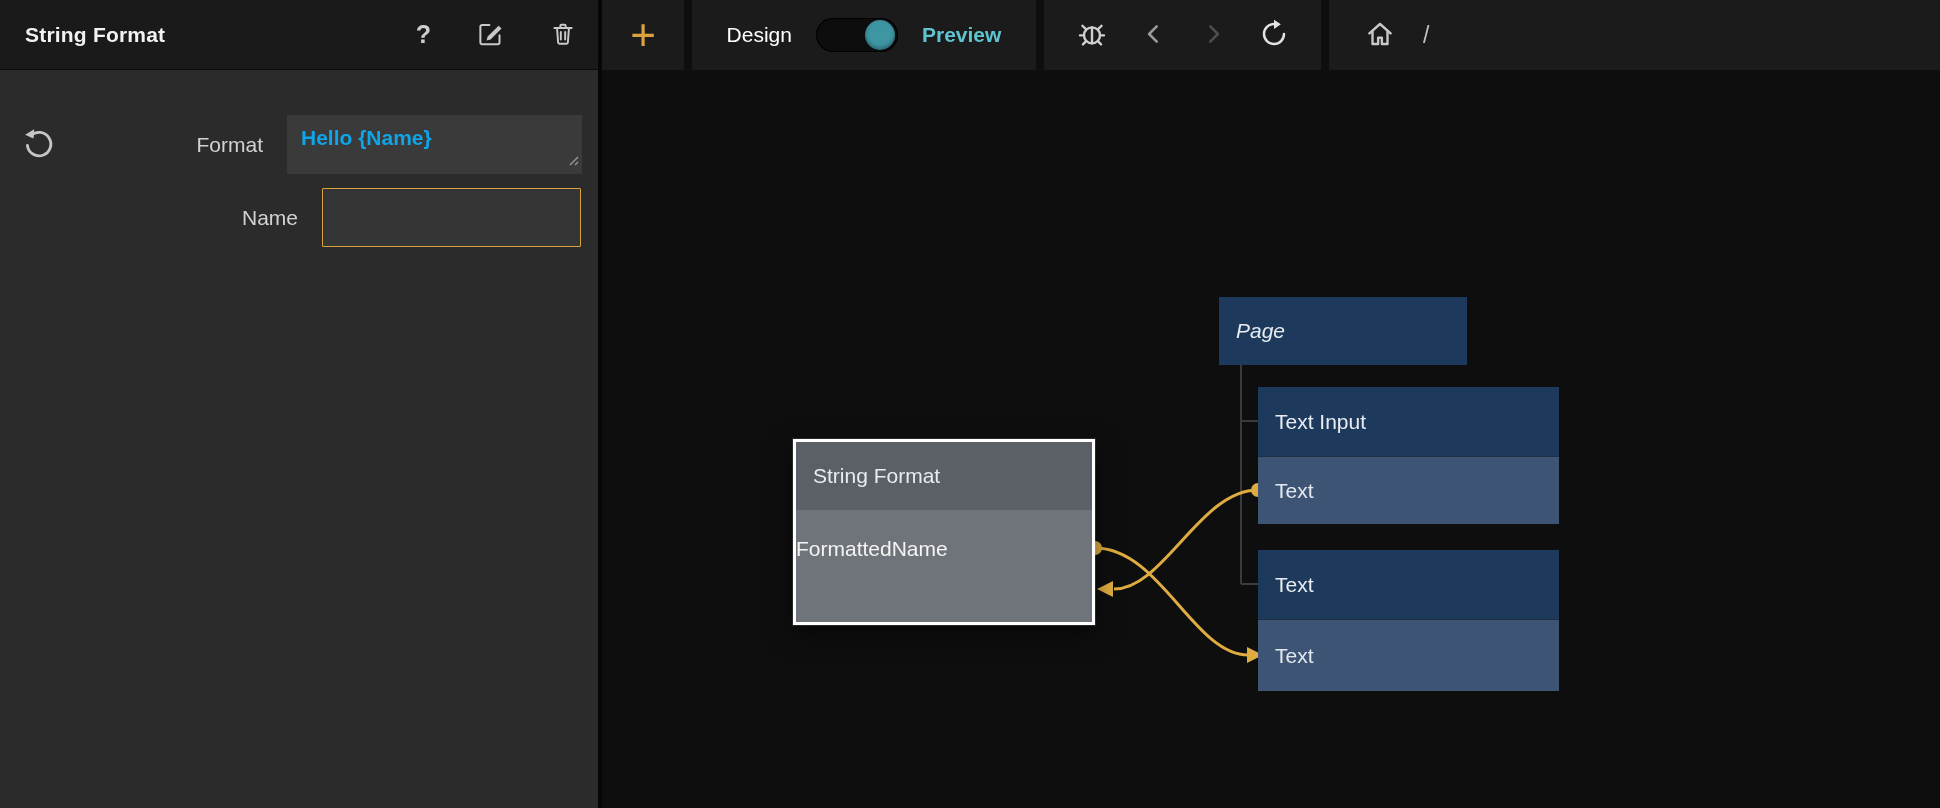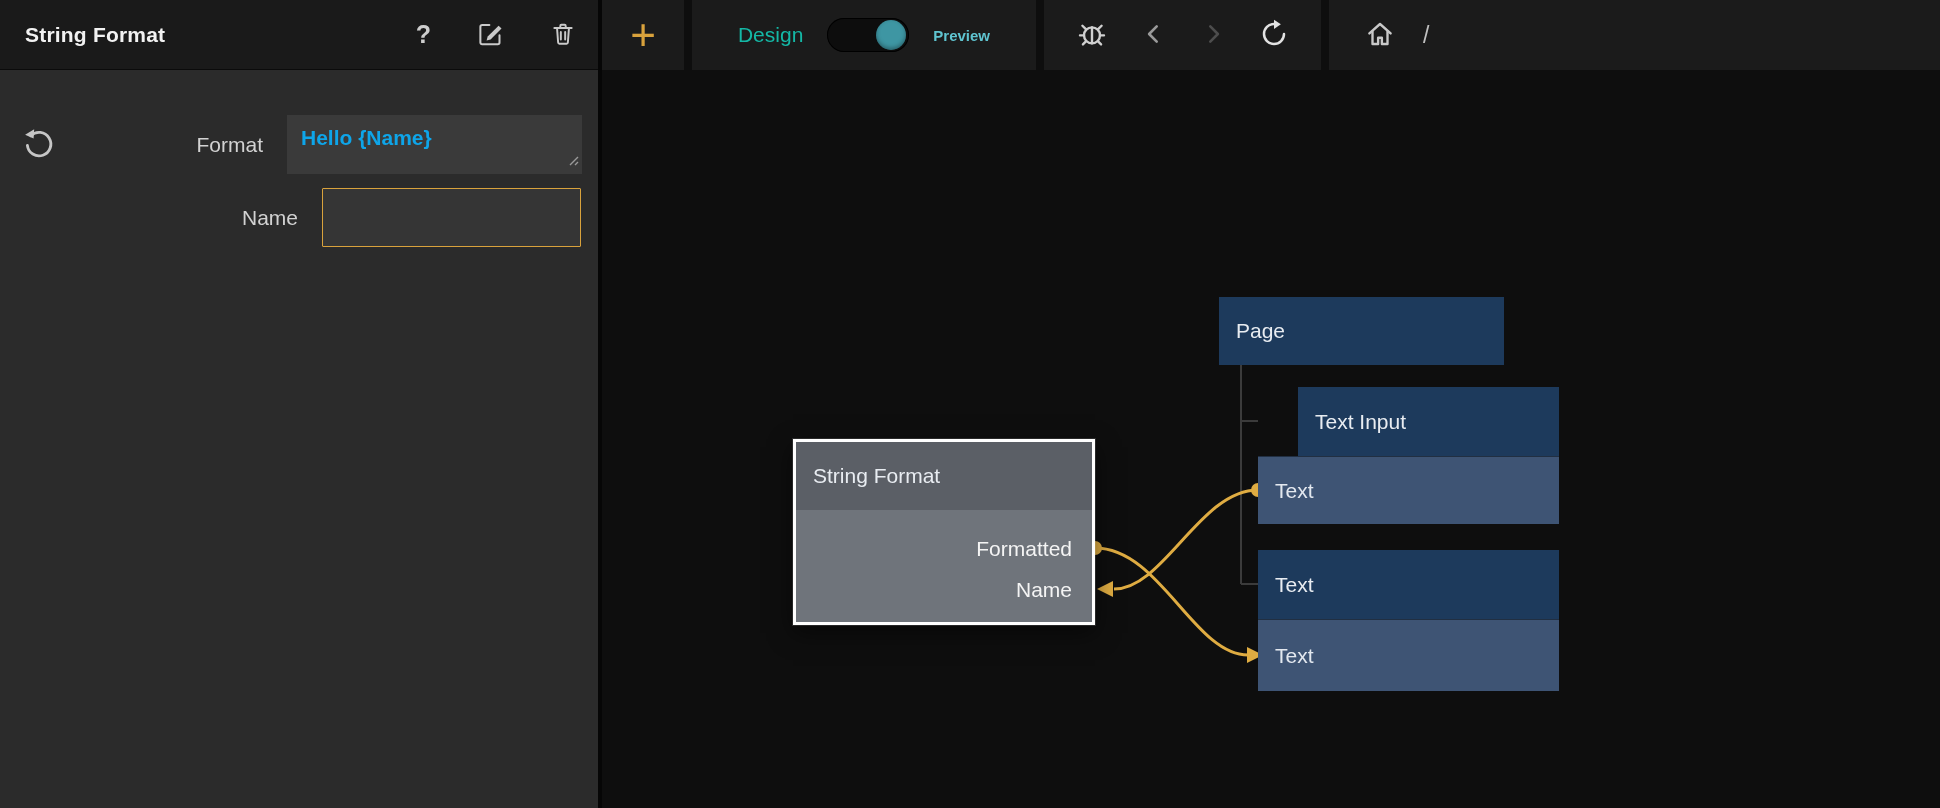--- a/index.html
+++ b/index.html
@@ -28,48 +28,48 @@
   .resize-handle{position:absolute; right:3px; bottom:3px; cursor:nwse-resize; color:#9a9a9a;}
   .name-input{position:absolute; left:322px; top:118px; width:259px; height:59px; background:#353535; border:1px solid var(--accent,#D9A23C); color:#fff; font-size:21px; padding:0 12px; outline:none; border-radius:1px; font-family:"Liberation Sans",sans-serif;}
 
   
   .main{flex:1; display:flex; flex-direction:column; background:#0e0e0e; min-width:0;}
   .toolbar{height:70px; display:flex; background:#0e0e0e; flex:0 0 70px;}
   .tb-section{background:#1b1b1b; display:flex; align-items:center;}
   .tb-add{width:82px; justify-content:center;}
   .add-btn{color:var(--accent,#D9A23C); font-size:44px; font-weight:300; line-height:60px; font-family:"Liberation Sans",sans-serif;}
   .tb-mode{width:344px; margin-left:8px; justify-content:center; gap:24px;}
-  .design-label{color:#14b8a6; font-size:21px;}
+  .design-label{color:#ffffff; font-size:21px;}
   .toggle{width:82px; height:34px; background:#0d0d0d; border-radius:17px; position:relative; box-shadow:inset 0 0 0 1px #000; cursor:pointer;}
   .knob{position:absolute; right:3px; top:2px; width:30px; height:30px; border-radius:50%; background:var(--teal,#3E96A3); box-shadow:inset 0 -2px 4px rgba(0,0,0,.35);}
-  .preview-label{color:var(--preview-text,#5FC4D0); font-size:15px; font-weight:600;}
+  .preview-label{color:var(--preview-text,#5FC4D0); font-size:21px; font-weight:600;}
   .tb-nav{width:277px; margin-left:8px; justify-content:space-between; padding:0 32px;}
   .tb-path{flex:1; margin-left:8px; gap:28px; padding-left:36px;}
   .chev-back{color:#9a9a9a;}
   .chev-fwd{color:#4d4d4d;}
   .refresh-btn{color:#e2e2e2;}
   .bug-btn{color:#d0d0d0;}
   .home-btn{color:#c9c9c9;}
   .path-sep{color:#c0c0c0; font-size:23px;}
 
   
   .canvas{position:relative; flex:1; background:#0e0e0e; overflow:hidden;}
   .wires{position:absolute; inset:0; width:100%; height:100%; pointer-events:none;}
   .node{position:absolute; font-size:21px; color:#e8ecf1; cursor:grab;}
   .node-header{height:68px; display:flex; align-items:center; padding:0 17px; background:var(--node-header-blue,#1D3A5C);}
   .node-row{height:68px; display:flex; align-items:center; padding:0 17px; background:var(--node-row-blue,#3E5474); border-top:1px solid rgba(10,16,26,.55); color:#e3e8ef;}
-  .node-page{left:617px; top:227px; width:285px;}
+  .node-page{left:617px; top:227px; width:248px;font-style:italic;}
   .node-textinput{left:656px; top:317px; width:301px;}
-  .node-textinput .node-header{height:69px;margin-left:40px;}
+  .node-textinput .node-header{height:69px;}
   .node-text{left:656px; top:480px; width:301px;}
   .node-text .node-header{height:69px;}
   .node-text .node-row{height:72px;}
   .node-sf{left:191px; top:369px; width:302px; border:3px solid var(--selection,#fff); box-shadow:0 0 0 1px rgba(255,255,255,.12), 0 8px 22px rgba(0,0,0,.5);}
   .node-sf .node-header{height:68px; background:var(--sf-header,#5B5F66);}
-  .sf-body{height:112px; background:var(--sf-body,#6F747B); display:flex; flex-direction:column; padding:18px 20px 0 0;}
+  .sf-body{height:112px; background:var(--sf-body,#6F747B); display:flex; flex-direction:row; padding:18px 20px 0 0;}
   .port-row{height:41px; display:flex; align-items:center; justify-content:flex-end; color:#f4f4f4; font-size:21px;}
 </style>
 </head>
 <body>
 
 <div class="app">
 
   <aside class="sidebar">
     <div class="sidebar-header">
       <span class="panel-title">String Format</span>

